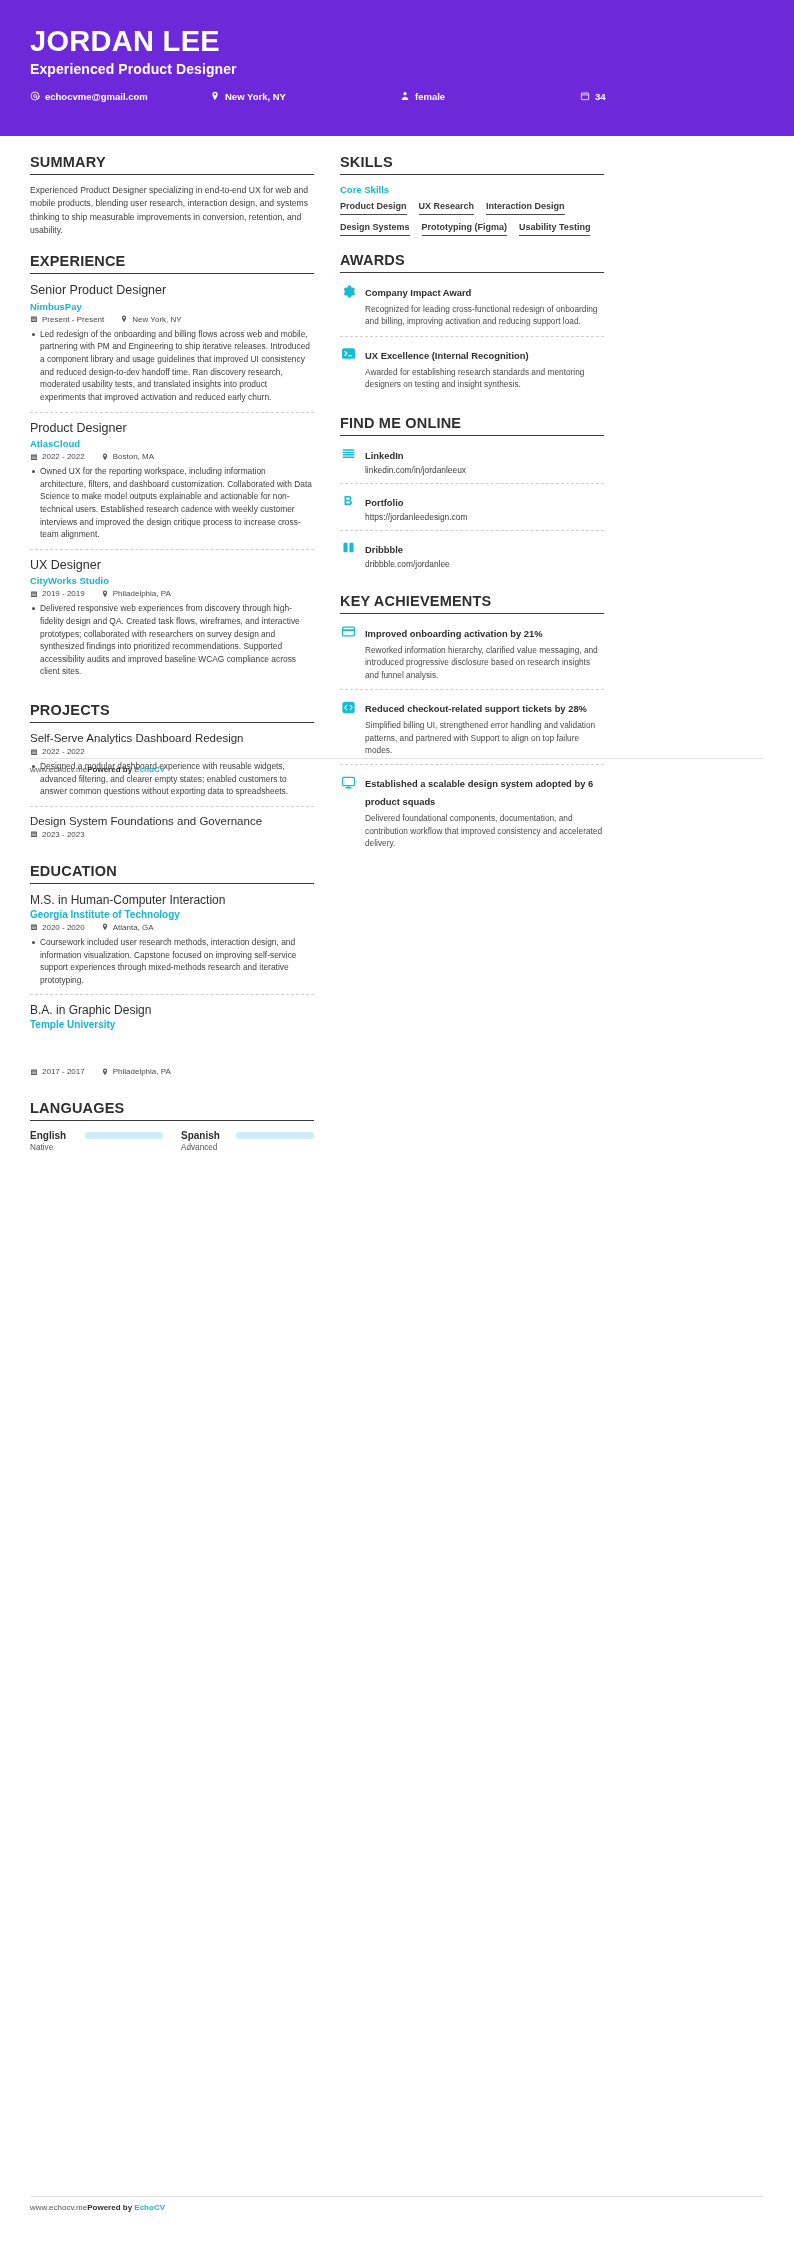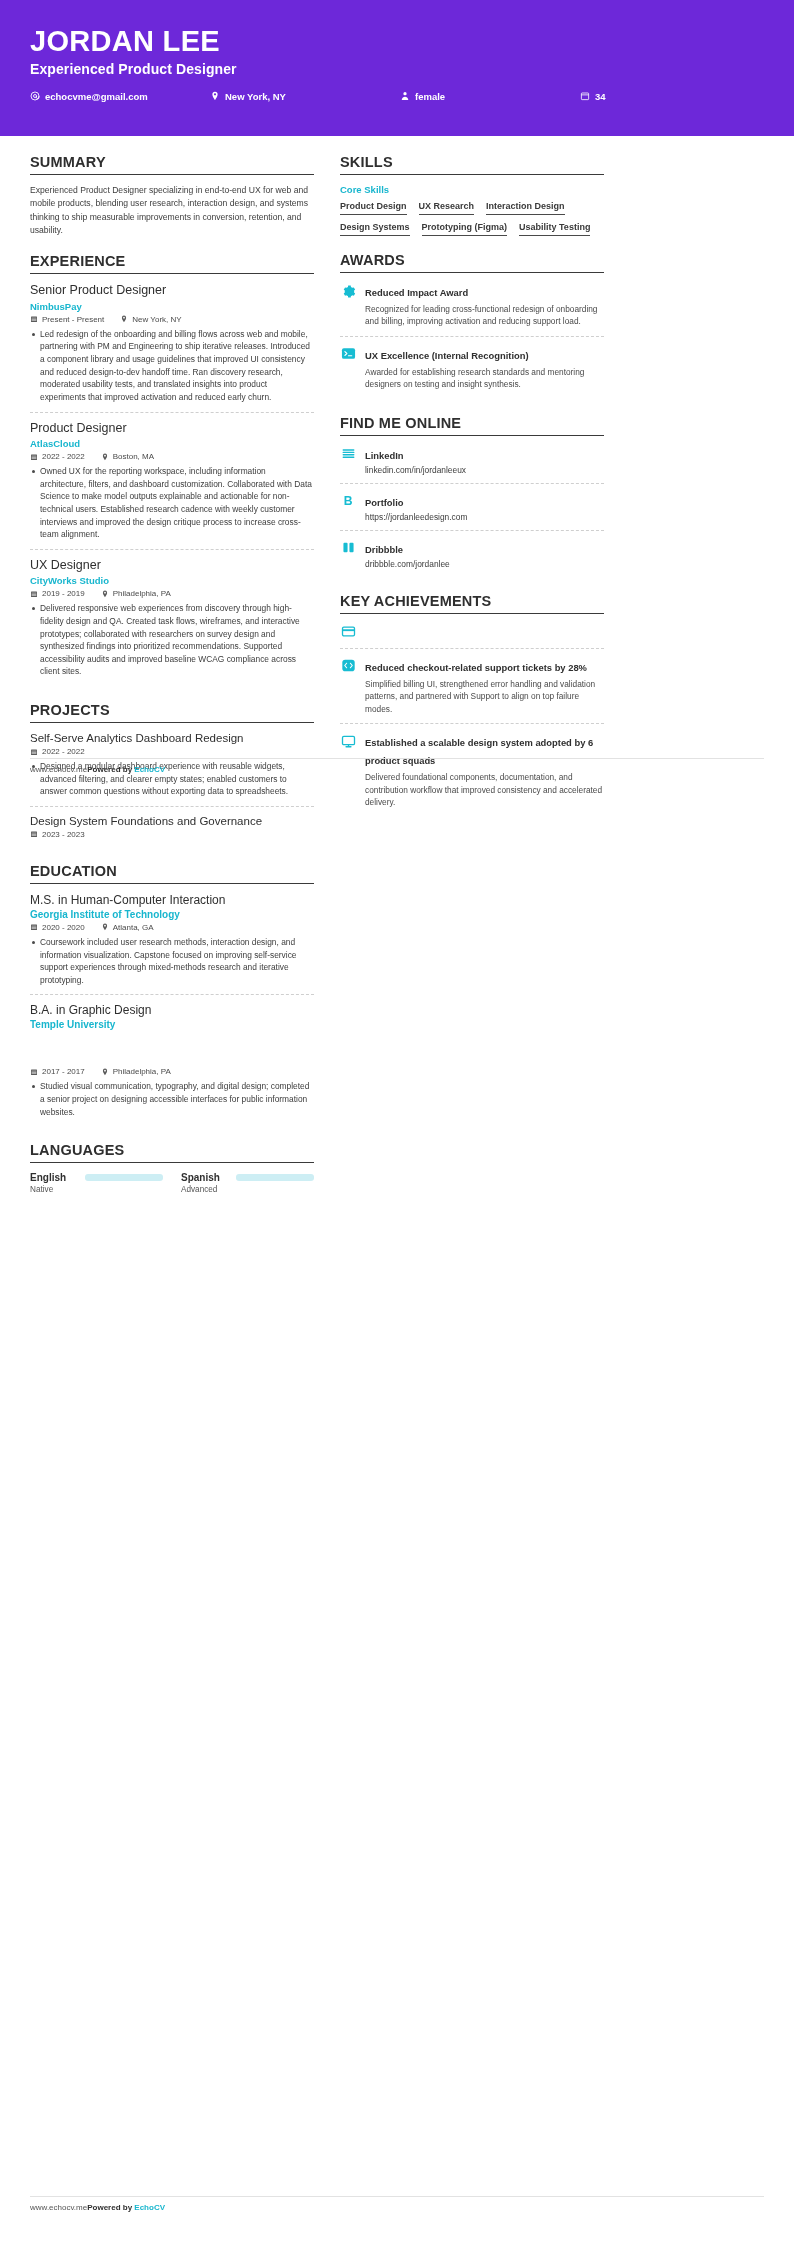--- a/index.html
+++ b/index.html
@@ -462,23 +462,20 @@
             </span>
             <span class="meta-item">
               <span class="m-ico">
                 <svg viewBox="0 0 16 16" width="8" height="8" fill="#5a5a5a">
                     <path d="M8 1.2a4.2 4.2 0 0 0-4.2 4.2c0 3.2 4.2 9 4.2 9s4.2-5.8 4.2-9A4.2 4.2 0 0 0 8 1.2zm0 5.9a1.8 1.8 0 1 1 0-3.6 1.8 1.8 0 0 1 0 3.6z"></path>
                   </svg>
               </span>
               <span>Philadelphia, PA</span>
             </span>
           </div>
-          <ul class="bullets">
-            <li>Studied visual communication, typography, and digital design; completed a senior project on designing accessible interfaces for public information websites.</li>
-          </ul>
         </div>
       </div>
 
       <div class="sec">
         <div class="sec-title">LANGUAGES</div>
         <div class="lang-grid">
 
           <div class="lang-cell">
             <div class="lang-top">
               <span class="lang-name">English</span>
@@ -523,21 +520,21 @@
         <div class="sec-title">AWARDS</div>
 
         <div class="ic-item">
           <span class="ic-badge">
             <svg viewBox="0 0 16 16" width="15" height="15" fill="#17bcd2">
               <path d="M8 5.2A2.8 2.8 0 1 0 8 10.8 2.8 2.8 0 0 0 8 5.2zm0 4.2a1.4 1.4 0 1 1 0-2.8 1.4 1.4 0 0 1 0 2.8z"></path>
               <path d="M14 8c0-.4 0-.8-.1-1.1l1.2-.9-1.4-2.4-1.4.5c-.5-.4-1.1-.8-1.7-1L10.4 1.6H7.6l-.2 1.5c-.6.2-1.2.6-1.7 1l-1.4-.5L2.9 6l1.2.9A6 6 0 0 0 4 8c0 .4 0 .8.1 1.1L2.9 10l1.4 2.4 1.4-.5c.5.4 1.1.8 1.7 1l.2 1.5h2.8l.2-1.5c.6-.2 1.2-.6 1.7-1l1.4.5 1.4-2.4-1.2-.9c.1-.3.1-.7.1-1.1z"></path>
             </svg>
           </span>
           <span class="ic-body">
-            <span class="ic-title">Reduced Impact Award</span>
+            <span class="ic-title">Company Impact Award</span>
             <span class="ic-desc" style="display:block">Recognized for leading cross-functional redesign of onboarding and billing, improving activation and reducing support load.</span>
           </span>
         </div>
 
         <div class="ic-item last">
           <span class="ic-badge">
             <svg viewBox="0 0 16 16" width="15" height="15">
               <rect x="1" y="2.4" width="14" height="11.2" rx="2" fill="#17bcd2"></rect>
               <path d="M4.2 6l2 2-2 2M8 10.4h3.4" stroke="#ffffff" stroke-width="1.3" fill="none" stroke-linecap="round" stroke-linejoin="round"></path>
             </svg>
@@ -592,20 +589,24 @@
 
       <div class="sec">
         <div class="sec-title">KEY ACHIEVEMENTS</div>
 
         <div class="ic-item">
           <span class="ic-badge">
             <svg viewBox="0 0 16 16" width="15" height="15" fill="none" stroke="#17bcd2" stroke-width="1.4">
               <rect x="1.6" y="3.4" width="12.8" height="9.2" rx="1.4"></rect>
               <path d="M1.6 6.6h12.8" stroke-width="2"></path>
             </svg>
+          </span>
+          <span class="ic-body">
+            <span class="ic-title">Improved onboarding activation by 21%</span>
+            <span class="ic-desc" style="display:block">Reworked information hierarchy, clarified value messaging, and introduced progressive disclosure based on research insights and funnel analysis.</span>
           </span>
         </div>
 
         <div class="ic-item">
           <span class="ic-badge">
             <svg viewBox="0 0 16 16" width="15" height="15">
               <rect x="1.4" y="1.8" width="13.2" height="12.4" rx="3" fill="#17bcd2"></rect>
               <path d="M6 5.6 4 8l2 2.4M10 5.6 12 8l-2 2.4" stroke="#ffffff" stroke-width="1.2" fill="none" stroke-linecap="round" stroke-linejoin="round"></path>
             </svg>
           </span>

